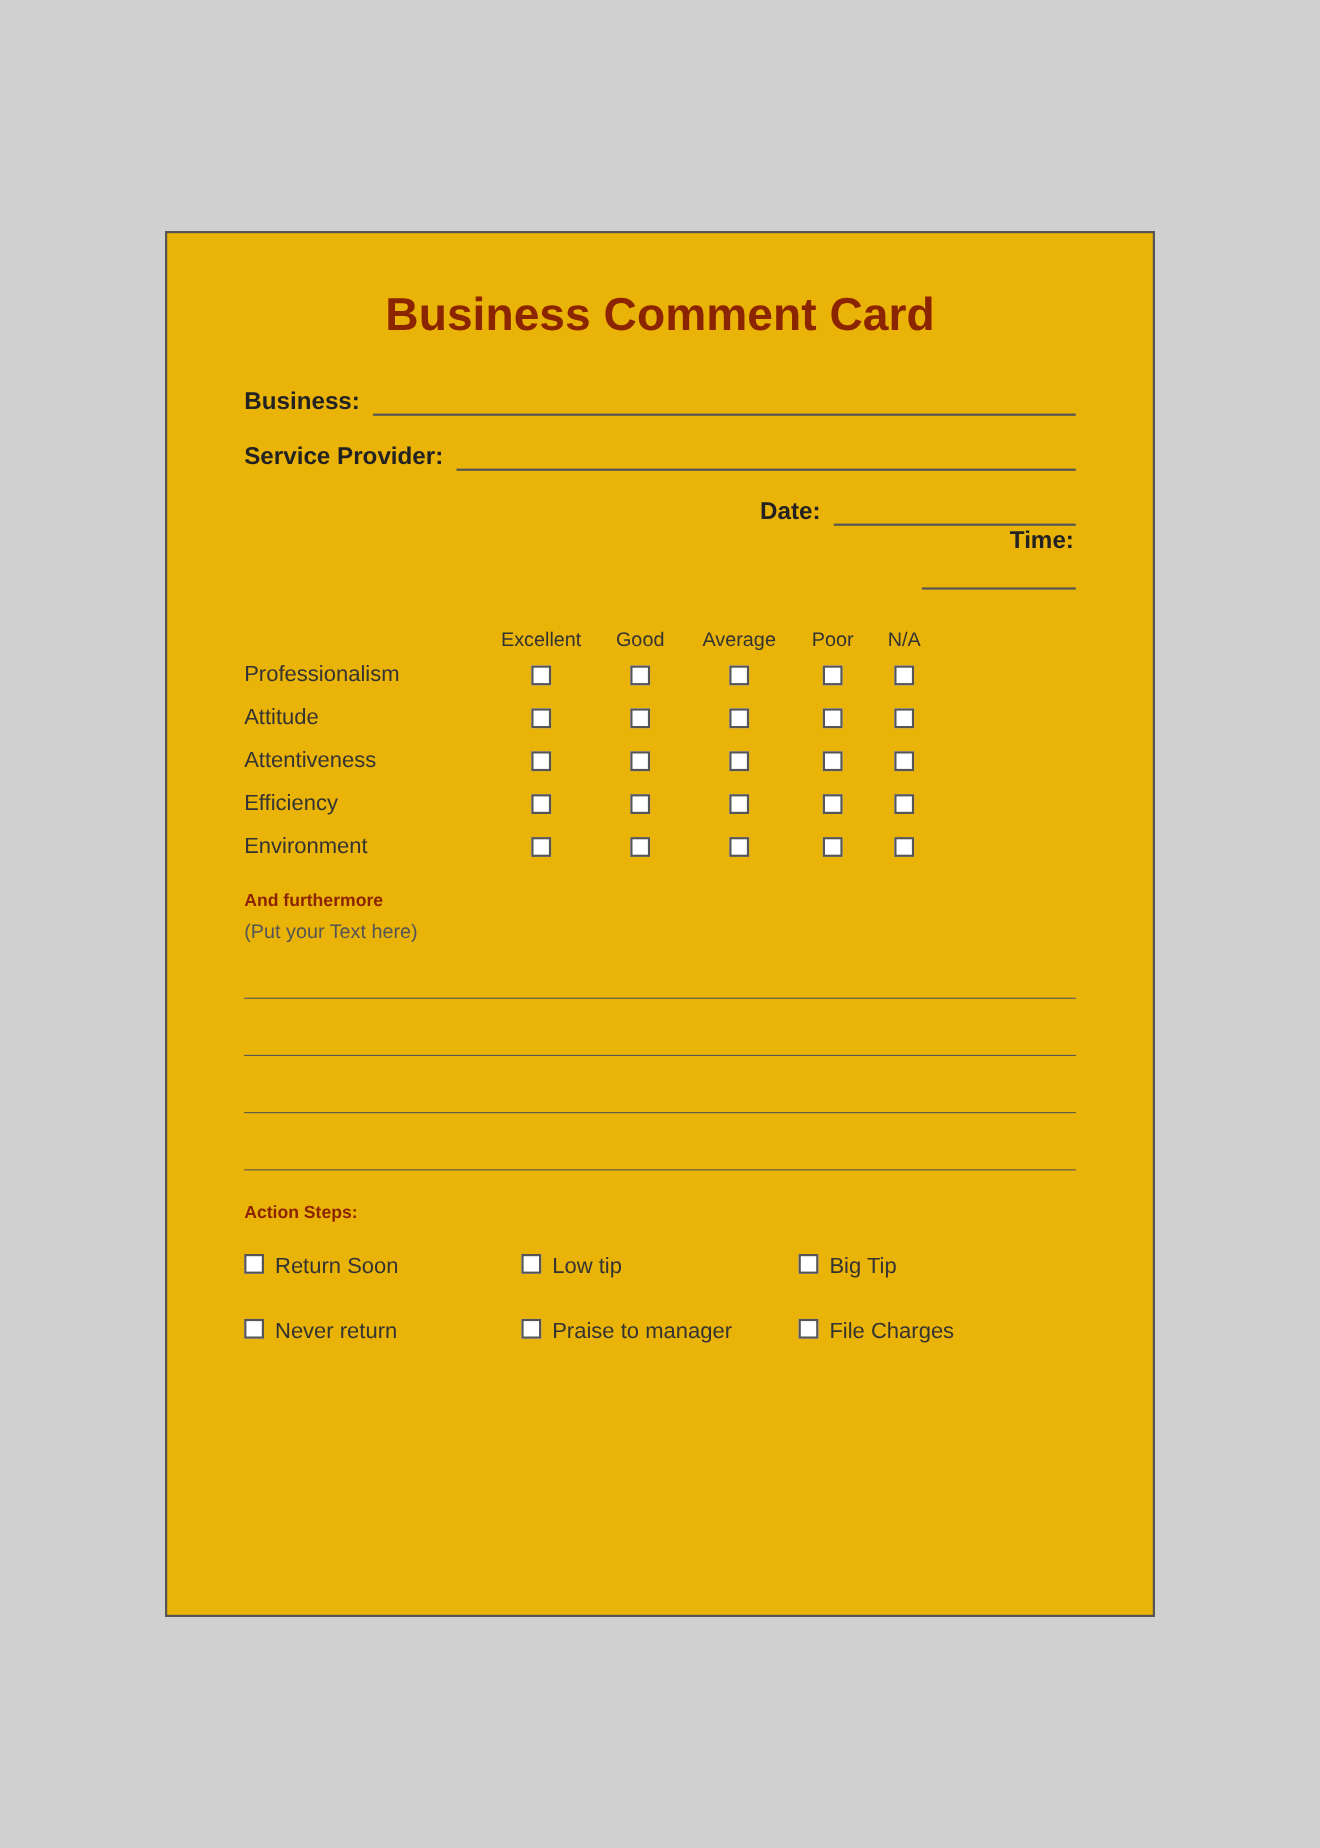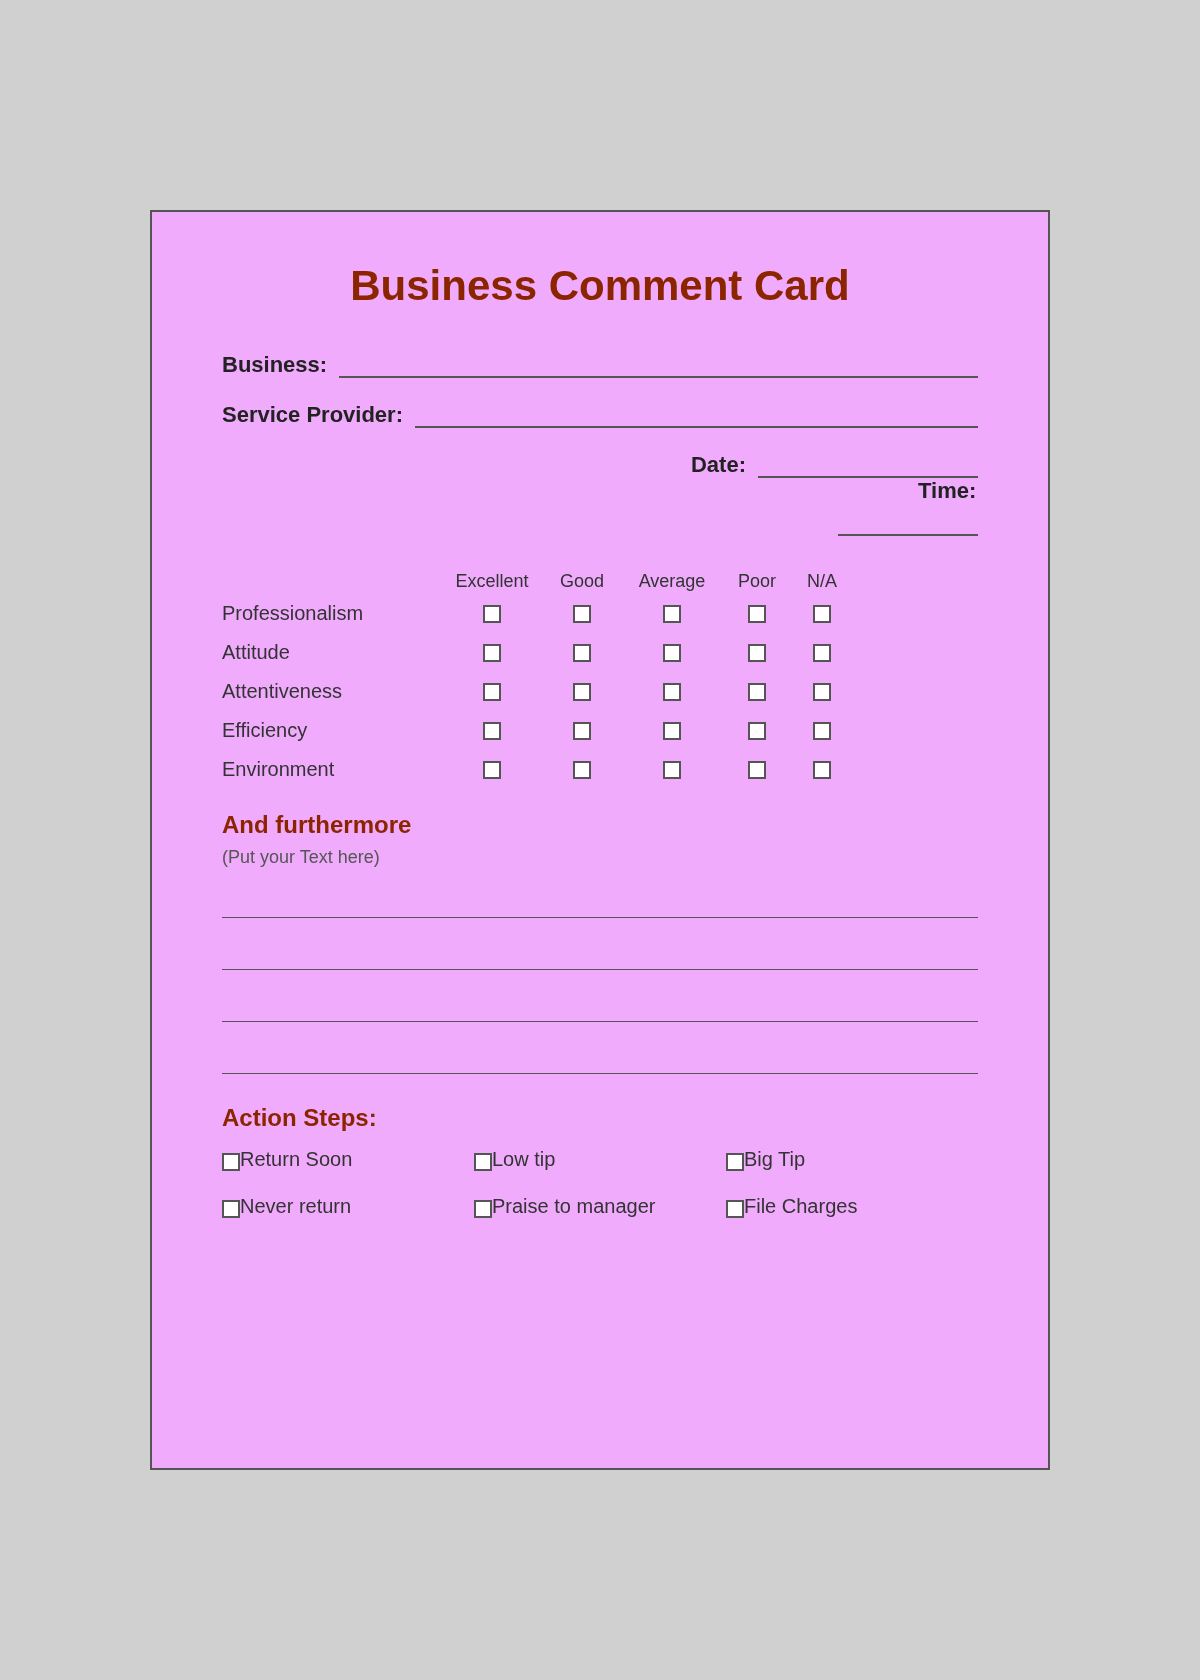--- a/index.html
+++ b/index.html
@@ -13,21 +13,21 @@
       display: flex;
       justify-content: center;
       align-items: center;
       min-height: 100vh;
       font-family: Arial, sans-serif;
     }
 
     .page-wrapper {
       width: 900px;
       min-height: 1260px;
-      background: #f0abfc;
+      background: #eab308;
       border: 2px solid #555;
       padding: 50px 70px 60px 70px;
       position: relative;
     }
 
     .card-title {
       text-align: center;
       font-size: 42px;
       font-weight: bold;
       color: #8B2500;
@@ -139,21 +139,21 @@
       width: 18px;
       height: 18px;
       border: 2px solid #555;
       display: inline-block;
       background: #fff;
       cursor: pointer;
     }
 
     
     .section-heading {
-      font-size: 24px;
+      font-size: 16px;
       font-weight: bold;
       color: #8B2500;
       margin-bottom: 8px;
       margin-top: 10px;
     }
 
     .text-placeholder {
       font-size: 18px;
       color: #555;
       margin-bottom: 6px;
@@ -177,24 +177,25 @@
 
     .action-grid {
       display: grid;
       grid-template-columns: 1fr 1fr 1fr;
       row-gap: 24px;
       margin-top: 16px;
     }
 
     .action-item {
       display: flex;
-      align-items: flex-end;
-      gap: 0;
+      align-items: flex-start;
+      gap: 10px;
       font-size: 20px;
       color: #333;
+      margin-top: 12px;
     }
 
     .action-cb {
       width: 18px;
       height: 18px;
       border: 2px solid #555;
       display: inline-block;
       background: #fff;
       flex-shrink: 0;
       cursor: pointer;

